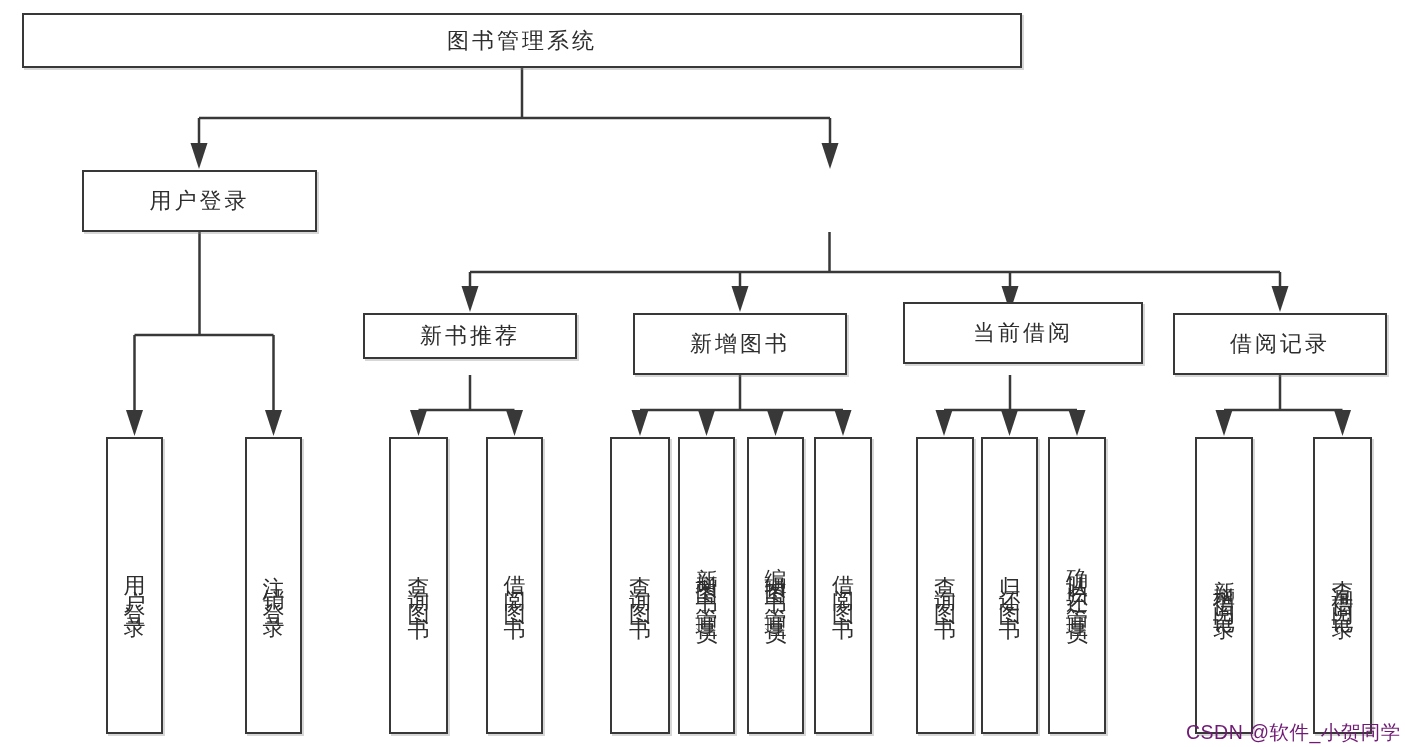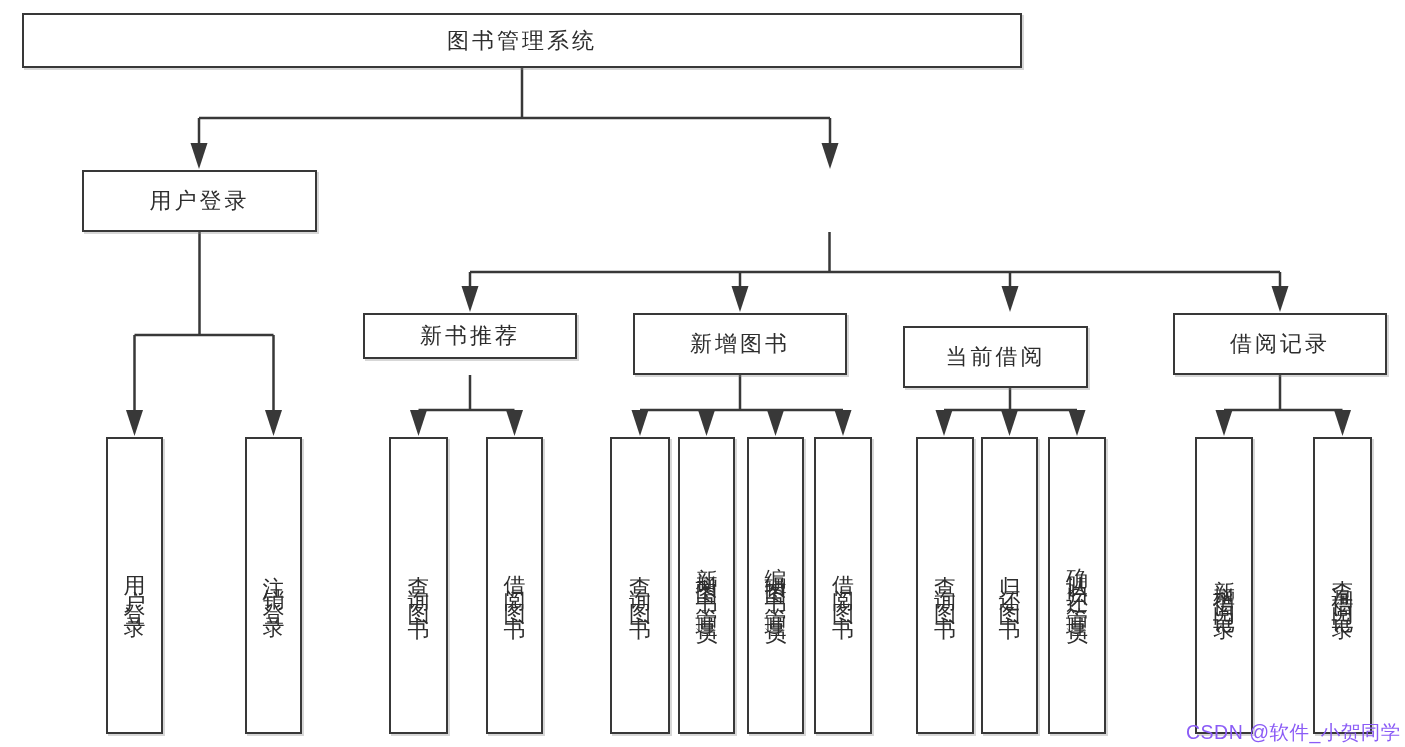--- a/index.html
+++ b/index.html
@@ -14,21 +14,21 @@
     box-shadow:2px 2px 0 rgba(140,140,140,.35);
   }
   .h .label{font-size:22px;letter-spacing:3px;white-space:nowrap;}
   .v .label{
     writing-mode:vertical-rl;text-orientation:mixed;
     font-size:22px;letter-spacing:14px;line-height:1;white-space:nowrap;
   }
   .v.tight .label{letter-spacing:8px;}
   .watermark{
     position:absolute;left:1186px;top:719px;z-index:5;
-    font-size:19.5px;color:#8b5cf6;letter-spacing:.5px;white-space:nowrap;
+    font-size:19.5px;color:#701a75;letter-spacing:.5px;white-space:nowrap;
   }
 </style>
 </head>
 <body>
 
 <div class="stage">
 
   <svg class="wires" viewBox="0 0 1405 747">
     <path d="M522,68 V118 M199,118 H830 M199,118 V146 M830,118 V146
          M199.5,232 V335 M134.5,335 H273.5 M134.5,335 V413 M273.5,335 V413
@@ -67,21 +67,21 @@
   <div class="box h" style="left:82px;top:170px;width:235px;height:62px">
     <span class="label">用户登录</span>
   </div>
 
   <div class="box h" style="left:363px;top:313px;width:214px;height:46px">
     <span class="label">新书推荐</span>
   </div>
   <div class="box h" style="left:633px;top:313px;width:214px;height:62px">
     <span class="label">新增图书</span>
   </div>
-  <div class="box h" style="left:903px;top:326px;width:185px;height:62px">
+  <div class="box h" style="left:903px;top:302px;width:240px;height:62px">
     <span class="label">当前借阅</span>
   </div>
   <div class="box h" style="left:1173px;top:313px;width:214px;height:62px">
     <span class="label">借阅记录</span>
   </div>
 
   <div class="box v" style="left:106px;top:437px;width:57px;height:297px">
     <span class="label">用户登录</span>
   </div>
   <div class="box v" style="left:245px;top:437px;width:57px;height:297px">

